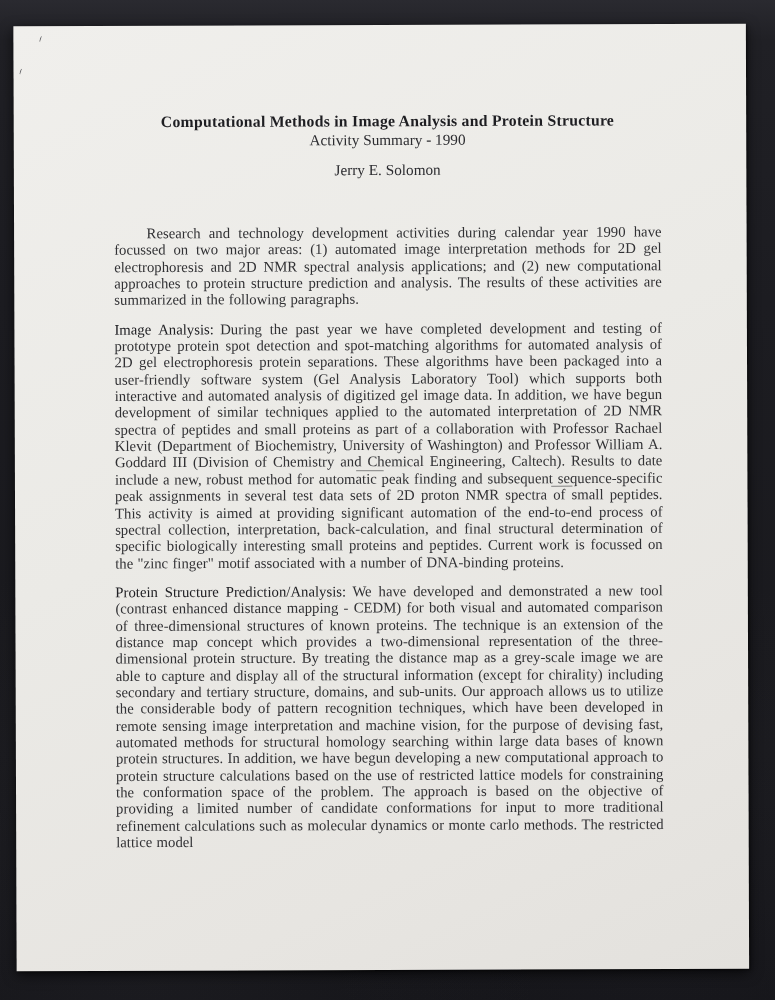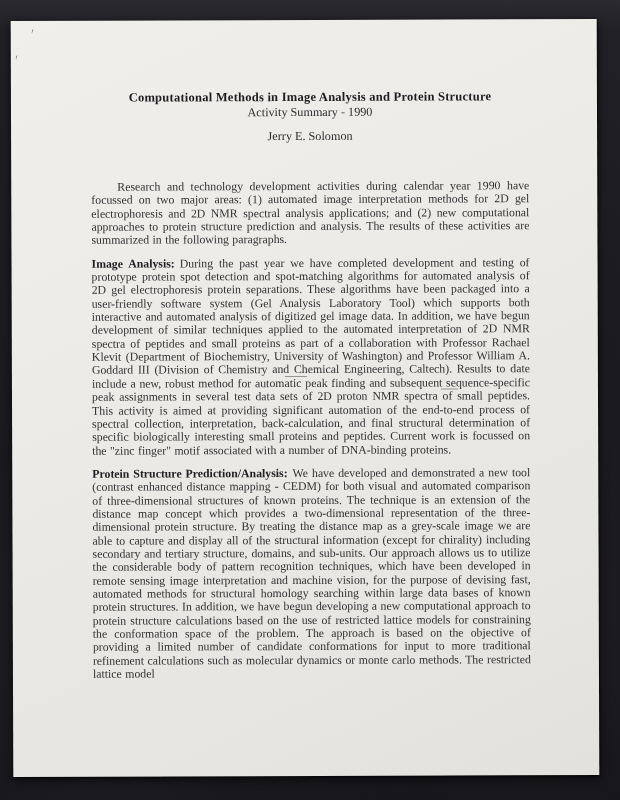--- a/index.html
+++ b/index.html
@@ -57,21 +57,21 @@
   .para {
     margin: 0 0 10px 0;
     font-size: 11.8px;
     line-height: 13.35px;
     text-align: justify;
     color: #313134;
     word-spacing: 0.5px;
   }
   .para.indent-first { text-indent: 26px; }
   .lead {
-    font-weight: bold;
+    font-weight: normal;
     color: #202024;
     margin-right: 5px;
   }
   .ink-mark {
     position: absolute;
     pointer-events: none;
   }
   .ink-tick {
     width: 2px; height: 5px;
     border-left: 1.3px solid rgba(70,70,75,0.75);

